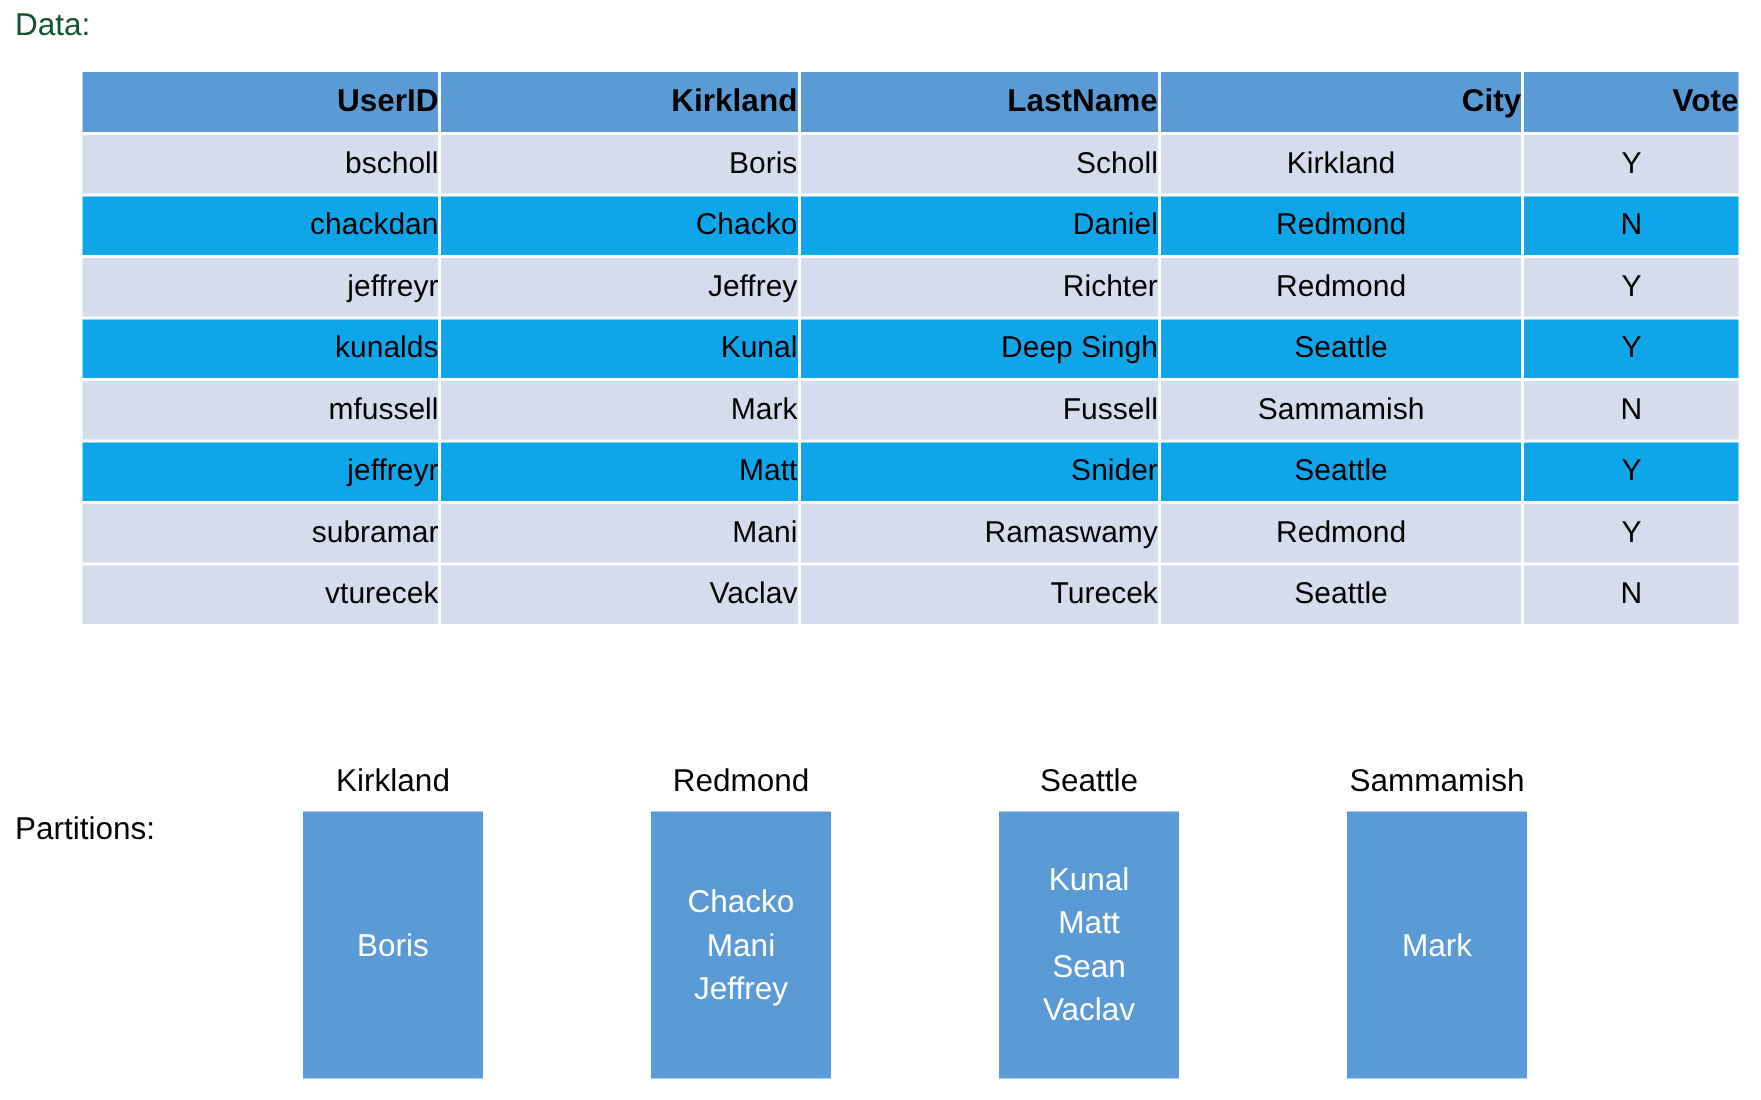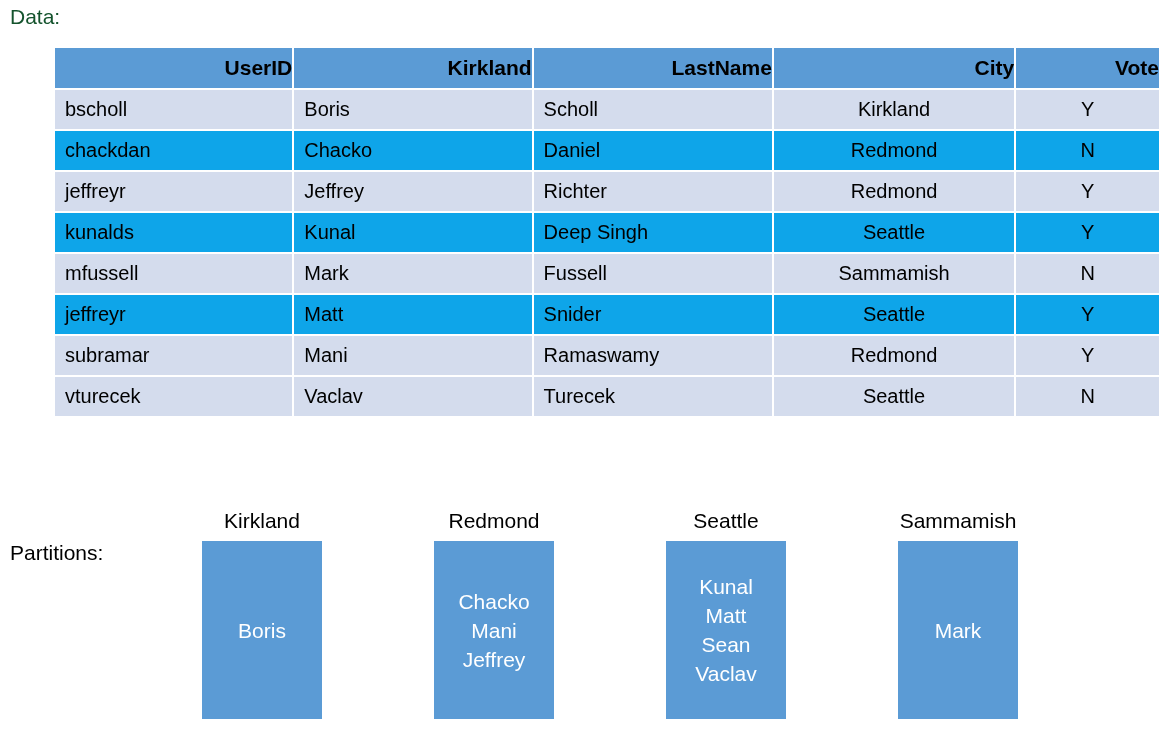--- a/index.html
+++ b/index.html
@@ -63,21 +63,21 @@
     line-height: 40px;
     font-size: 21px;
   }
   .data-table tbody tr.row-odd td {
     background: #D4DCED;
   }
   .data-table tbody tr.row-even td {
     background: #0ea5e9;
   }
   .cell-left {
-    text-align: left;
+    text-align: right;
     padding-left: 10px !important;
   }
   .cell-center {
     text-align: center;
   }
 
   
   .col-userid    { width: 236px; }
   .col-firstname { width: 236px; }
   .col-lastname  { width: 237px; }

